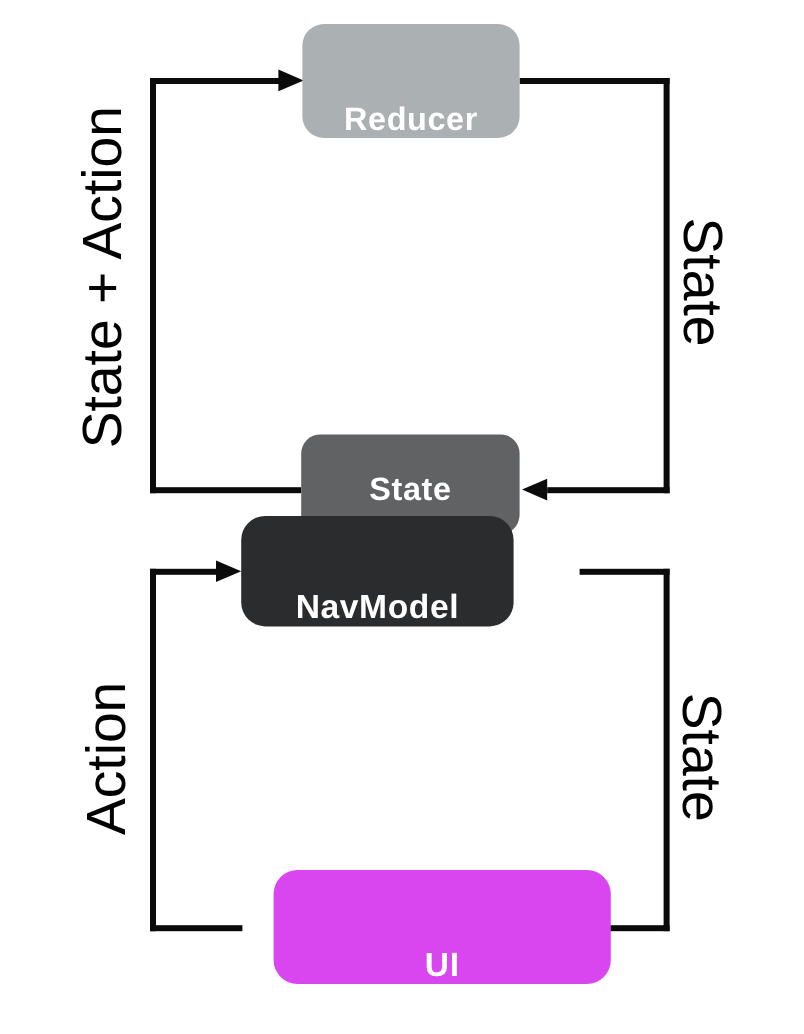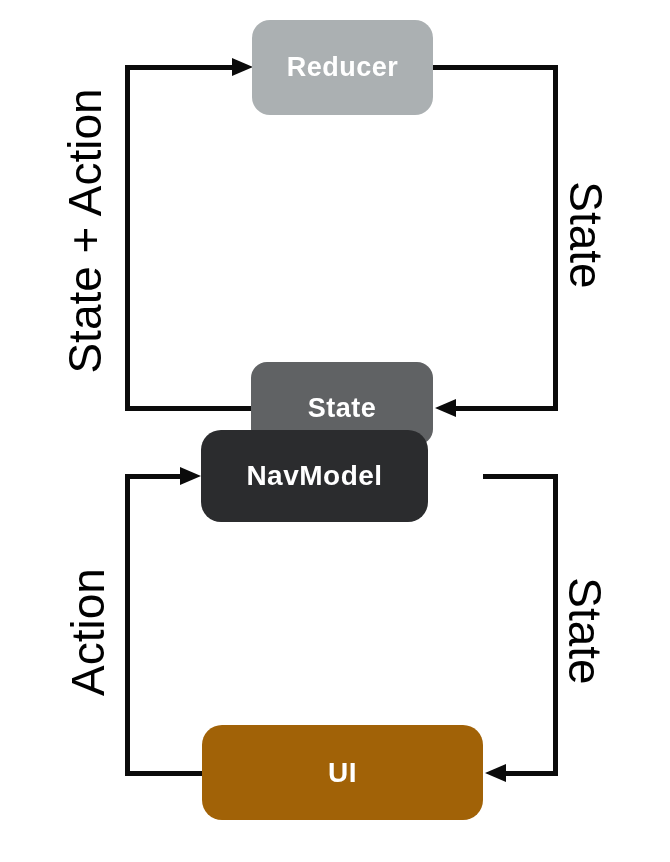--- a/index.html
+++ b/index.html
@@ -12,21 +12,21 @@
     position: relative;
     width: 670px;
     height: 862px;
     background: #ffffff;
     overflow: hidden;
   }
   
   .node {
     position: absolute;
     display: flex;
-    align-items: center;
+    align-items: flex-end;
     justify-content: center;
     color: #ffffff;
     font-weight: bold;
     font-size: 28px;
     letter-spacing: 0.5px;
   }
   .node-reducer {
     left: 252px; top: 20px;
     width: 181px; height: 95px;
     border-radius: 18px;
@@ -134,17 +134,17 @@
   </div>
 
   <div class="node node-state" style="background-color: rgb(96, 98, 100);">
     <span class="node-label">State</span>
   </div>
 
   <div class="node node-navmodel" style="background-color: rgb(43, 44, 46);">
     <span class="node-label">NavModel</span>
   </div>
 
-  <div class="node node-ui" style="background-color: #a16207;">
+  <div class="node node-ui" style="background-color: #d946ef; margin-left: 26px;">
     <span class="node-label">UI</span>
   </div>
 
 </div>
 
 </body></html>

